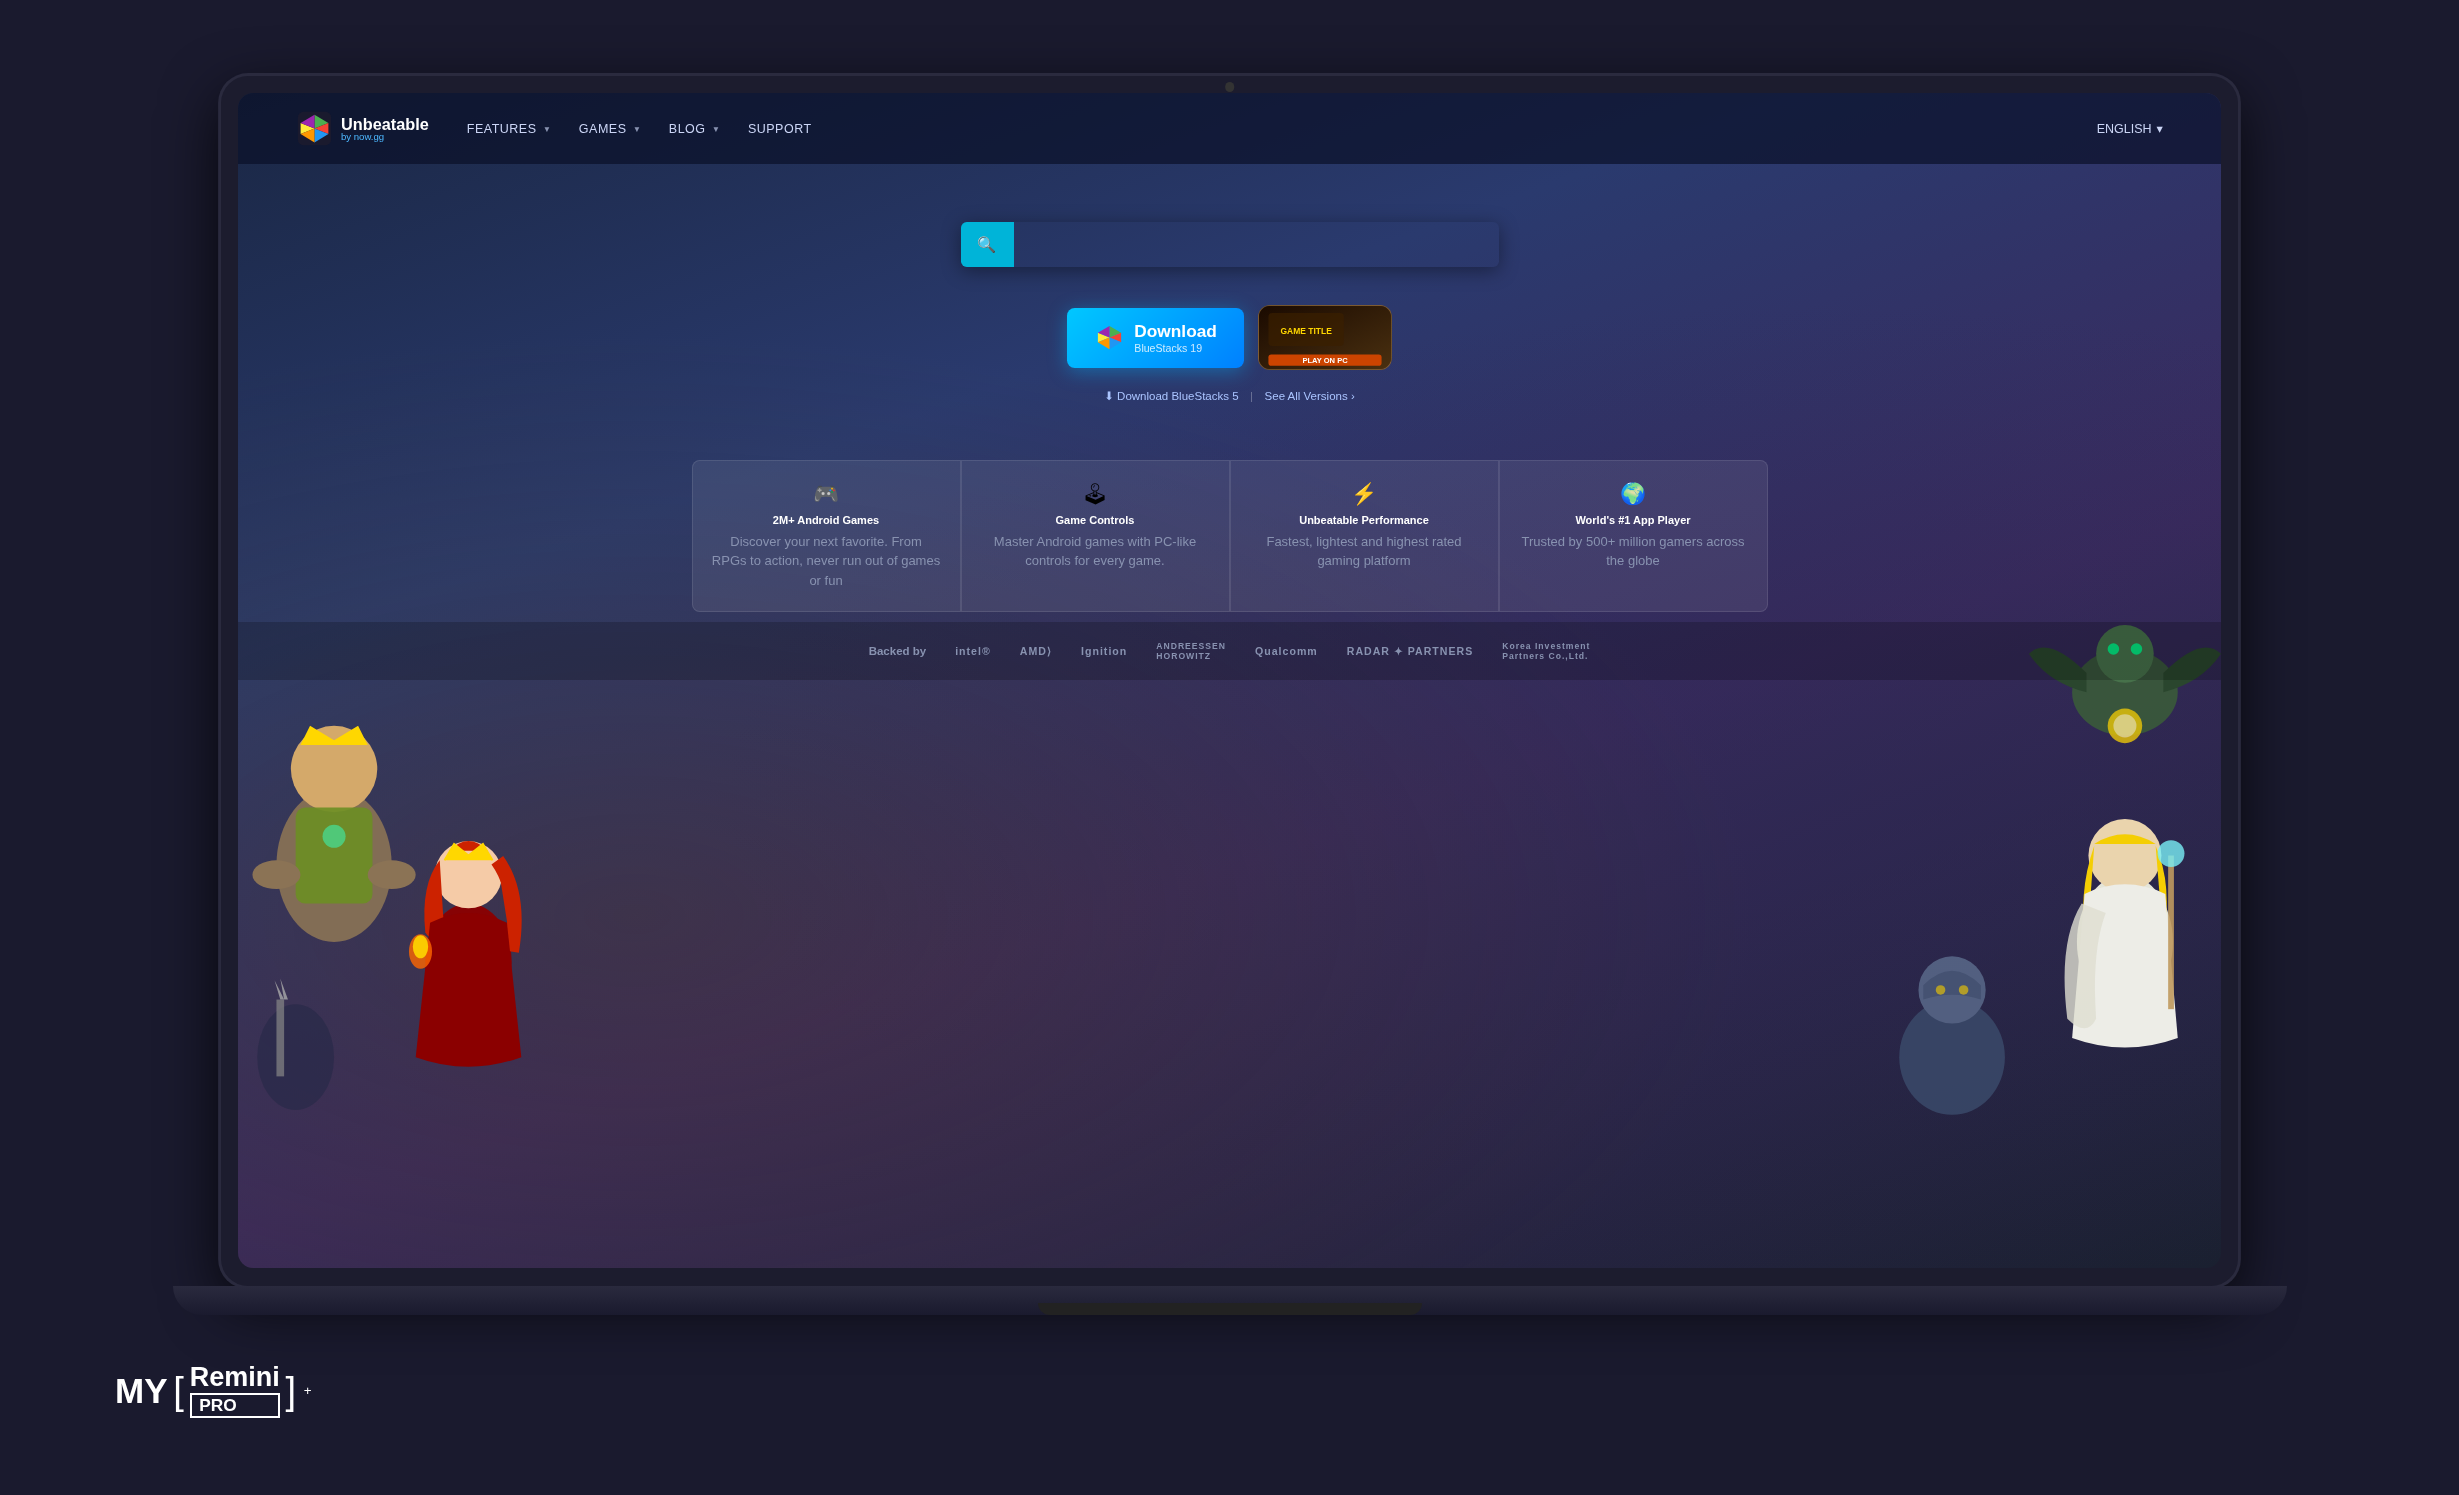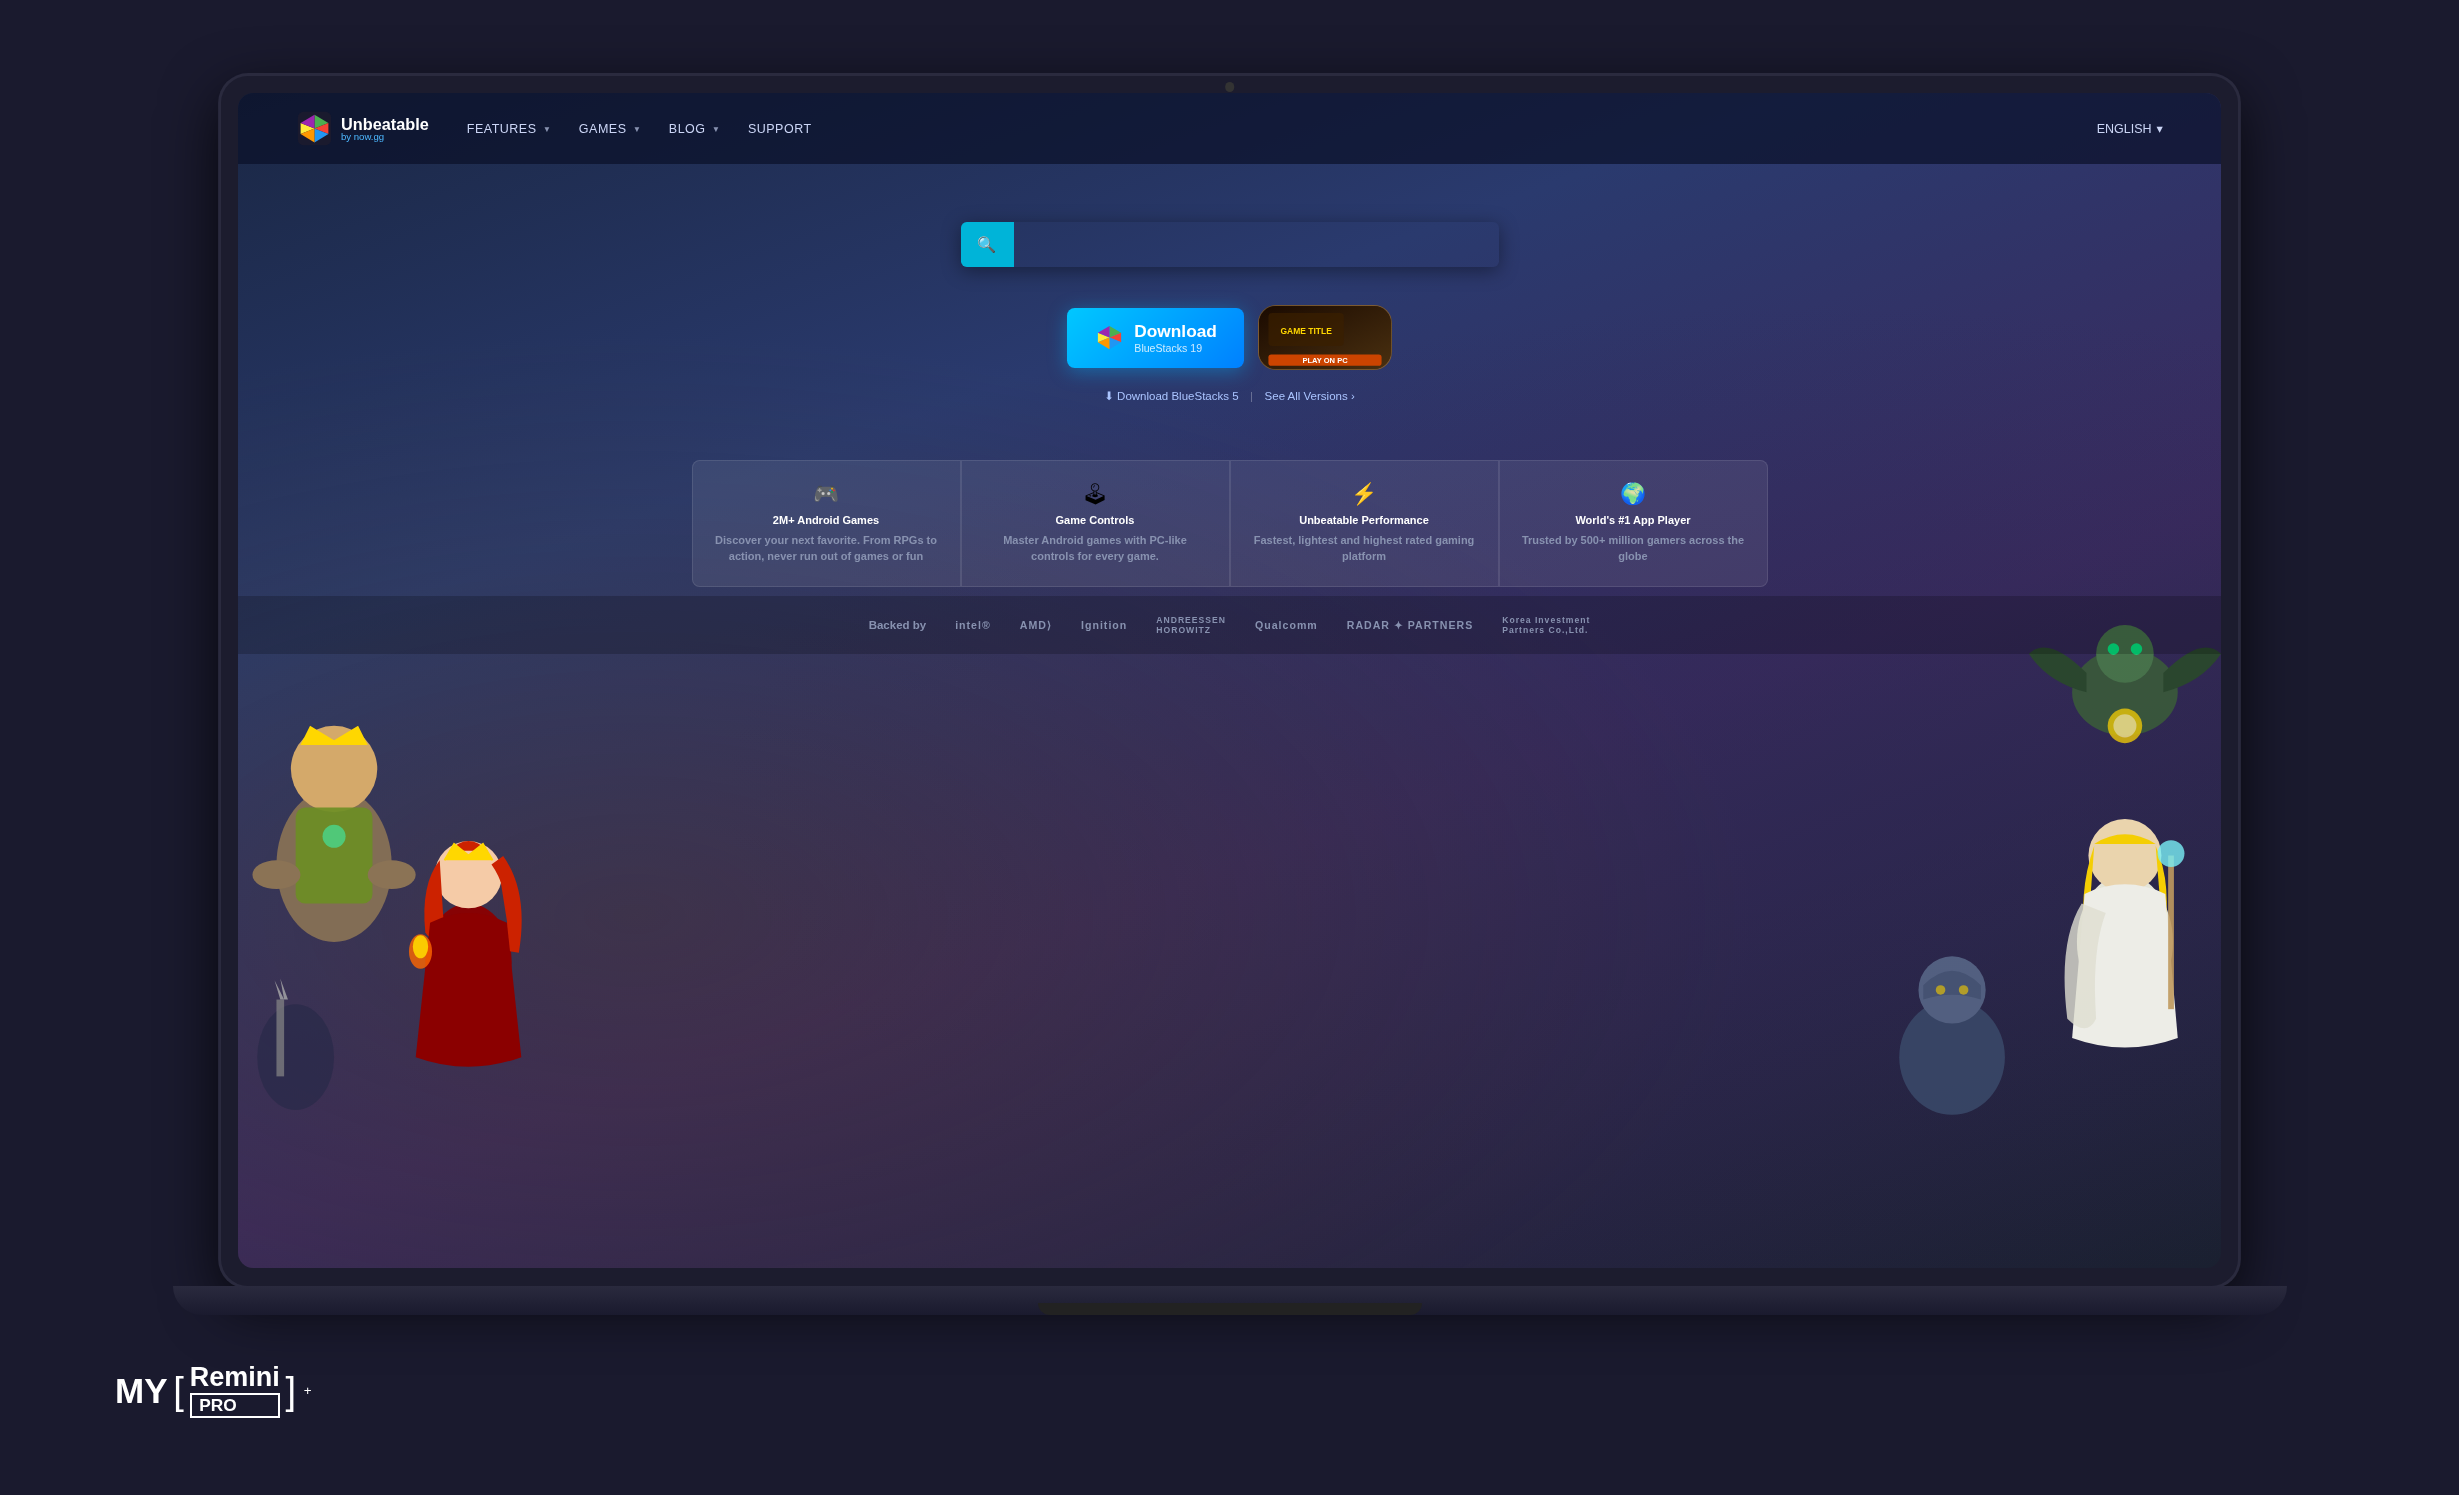--- a/index.html
+++ b/index.html
@@ -259,21 +259,21 @@
 
     .download-sub {
       font-size: 10.6px;
       color: rgba(255,255,255,0.8);
     }
 
     .game-btn {
       width: 134px;
       height: 65px;
       background: linear-gradient(135deg, #2a1a0e, #4a3020);
-      border-radius: 18px;
+      border-radius: 12px;
       overflow: hidden;
       cursor: pointer;
       position: relative;
       border: 1px solid rgba(255,200,100,0.3);
       display: flex;
       align-items: center;
       justify-content: center;
     }
 
     
@@ -325,24 +325,23 @@
     }
 
     .feature-title {
       font-size: 11px;
       font-weight: 700;
       color: white;
       margin-bottom: 5.8px;
     }
 
     .feature-desc {
-      font-size: 11px;
+      font-size: 13px;
       color: #8892b0;
       line-height: 1.5;
-      font-weight: bold;
     }
 
     
     .backed-row {
       position: relative;
       z-index: 5;
       display: flex;
       align-items: center;
       justify-content: center;
       gap: 29px;

